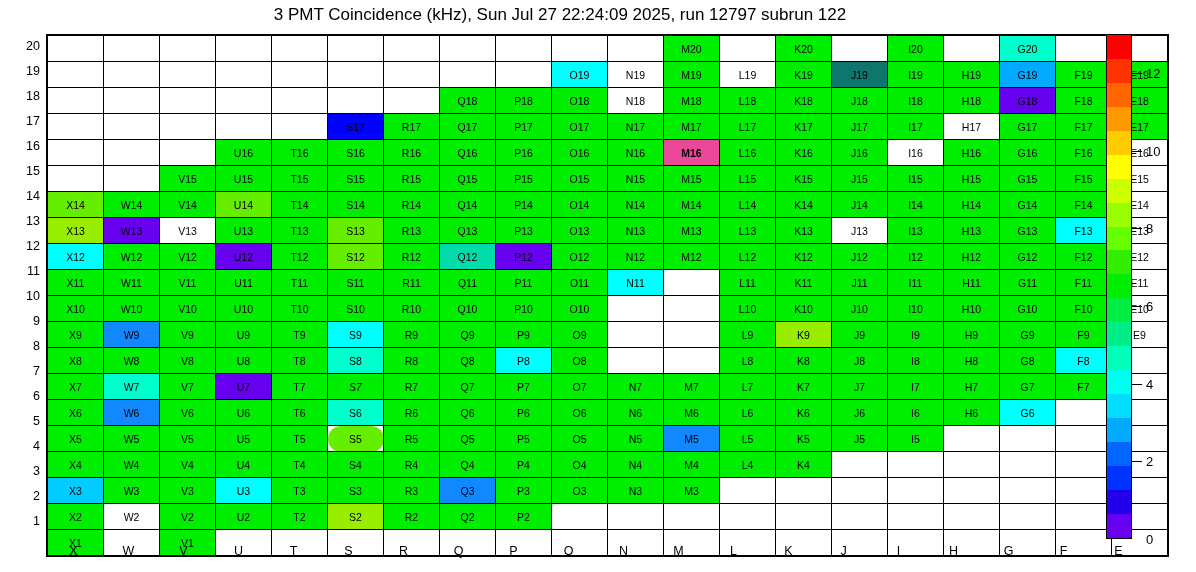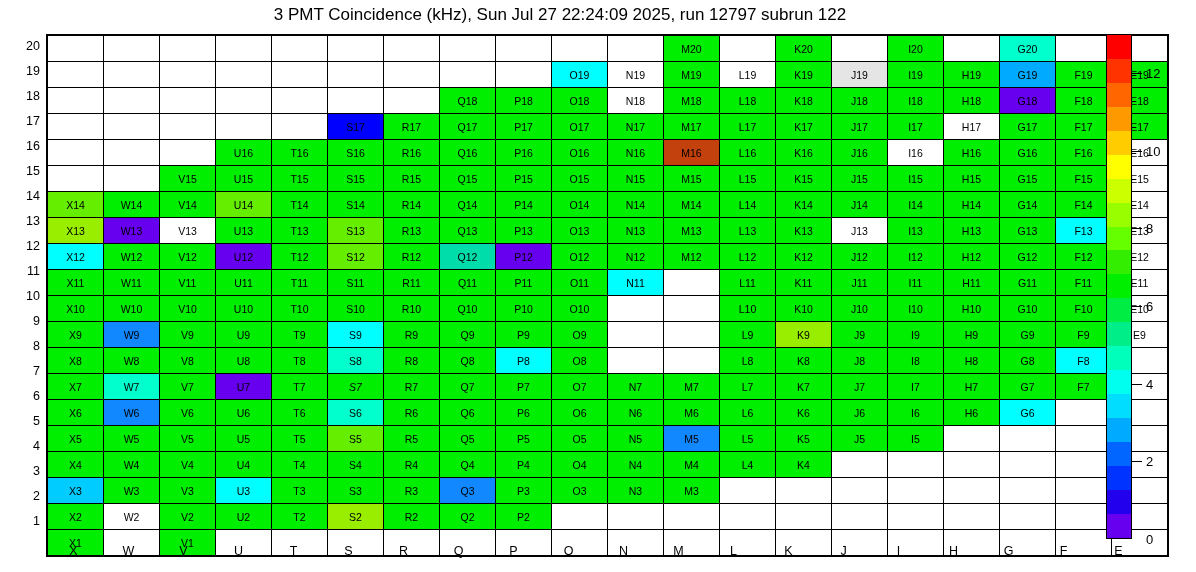--- a/index.html
+++ b/index.html
@@ -98,21 +98,21 @@
             <td style="background: rgb(255, 255, 255);"></td>
             <td style="background: rgb(255, 255, 255);"></td>
             <td style="background: rgb(255, 255, 255);"></td>
             <td style="background: rgb(255, 255, 255);"></td>
             <td style="background: rgb(255, 255, 255);"></td>
             <td style="background: rgb(0, 255, 255);">O19</td>
             <td style="background: rgb(255, 255, 255);">N19</td>
             <td style="background: rgb(0, 238, 0);">M19</td>
             <td style="background: rgb(255, 255, 255);">L19</td>
             <td style="background: rgb(0, 238, 0);">K19</td>
-            <td style="background: #e5e5e5;">J19</td>
+            <td style="background: #0f766e;">J19</td>
             <td style="background: rgb(0, 238, 0);">I19</td>
             <td style="background: rgb(0, 238, 0);">H19</td>
             <td style="background: rgb(0, 170, 255);">G19</td>
             <td style="background: rgb(0, 238, 0);">F19</td>
             <td style="background: rgb(0, 238, 0);">E19</td>
           </tr>
           <tr>
             <td style="background: rgb(255, 255, 255);"></td>
             <td style="background: rgb(255, 255, 255);"></td>
             <td style="background: rgb(255, 255, 255);"></td>
@@ -161,21 +161,21 @@
             <td style="background: rgb(255, 255, 255);"></td>
             <td style="background: rgb(255, 255, 255);"></td>
             <td style="background: rgb(0, 238, 0);">U16</td>
             <td style="background: rgb(0, 238, 0);">T16</td>
             <td style="background: rgb(0, 238, 0);">S16</td>
             <td style="background: rgb(0, 238, 0);">R16</td>
             <td style="background: rgb(0, 238, 0);">Q16</td>
             <td style="background: rgb(0, 238, 0);">P16</td>
             <td style="background: rgb(0, 238, 0);">O16</td>
             <td style="background: rgb(0, 238, 0);">N16</td>
-            <td style="background: #c2410c;">M16</td>
+            <td style="background: #ec4899; font-weight: bold;">M16</td>
             <td style="background: rgb(0, 238, 0);">L16</td>
             <td style="background: rgb(0, 238, 0);">K16</td>
             <td style="background: rgb(0, 238, 0);">J16</td>
             <td style="background: rgb(255, 255, 255);">I16</td>
             <td style="background: rgb(0, 238, 0);">H16</td>
             <td style="background: rgb(0, 238, 0);">G16</td>
             <td style="background: rgb(0, 238, 0);">F16</td>
             <td style="background: rgb(255, 255, 255);">E16</td>
           </tr>
           <tr>
@@ -397,21 +397,21 @@
             <td style="background: rgb(0, 255, 255);">G6</td>
             <td style="background: rgb(255, 255, 255);"></td>
             <td style="background: rgb(255, 255, 255);"></td>
           </tr>
           <tr>
             <td style="background: rgb(0, 238, 0);">X5</td>
             <td style="background: rgb(0, 238, 0);">W5</td>
             <td style="background: rgb(0, 238, 0);">V5</td>
             <td style="background: rgb(0, 238, 0);">U5</td>
             <td style="background: rgb(0, 238, 0);">T5</td>
-            <td style="background: rgb(102, 238, 0);">S5</td>
+            <td style="background: rgb(102, 238, 0); border-radius: 13px;">S5</td>
             <td style="background: rgb(0, 238, 0);">R5</td>
             <td style="background: rgb(0, 238, 0);">Q5</td>
             <td style="background: rgb(0, 238, 0);">P5</td>
             <td style="background: rgb(0, 238, 0);">O5</td>
             <td style="background: rgb(0, 238, 0);">N5</td>
             <td style="background: rgb(17, 136, 255);">M5</td>
             <td style="background: rgb(0, 238, 0);">L5</td>
             <td style="background: rgb(0, 238, 0);">K5</td>
             <td style="background: rgb(0, 238, 0);">J5</td>
             <td style="background: rgb(0, 238, 0);">I5</td>

